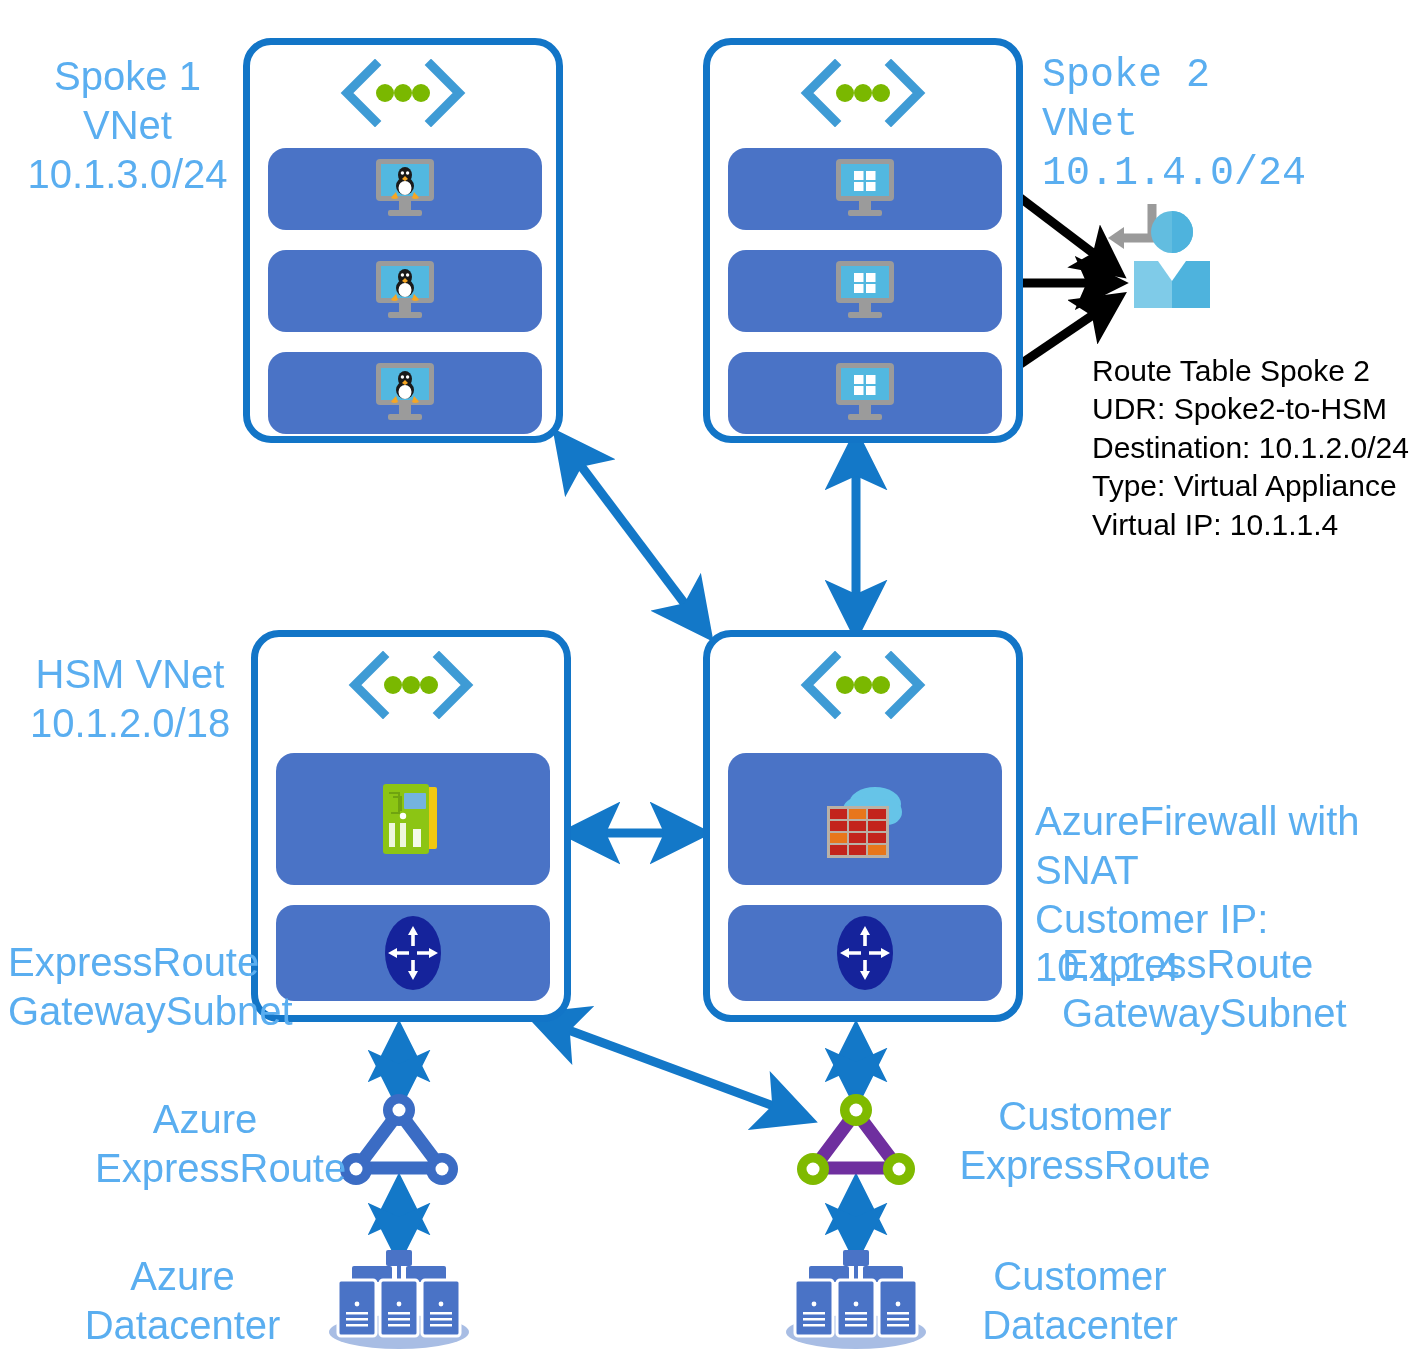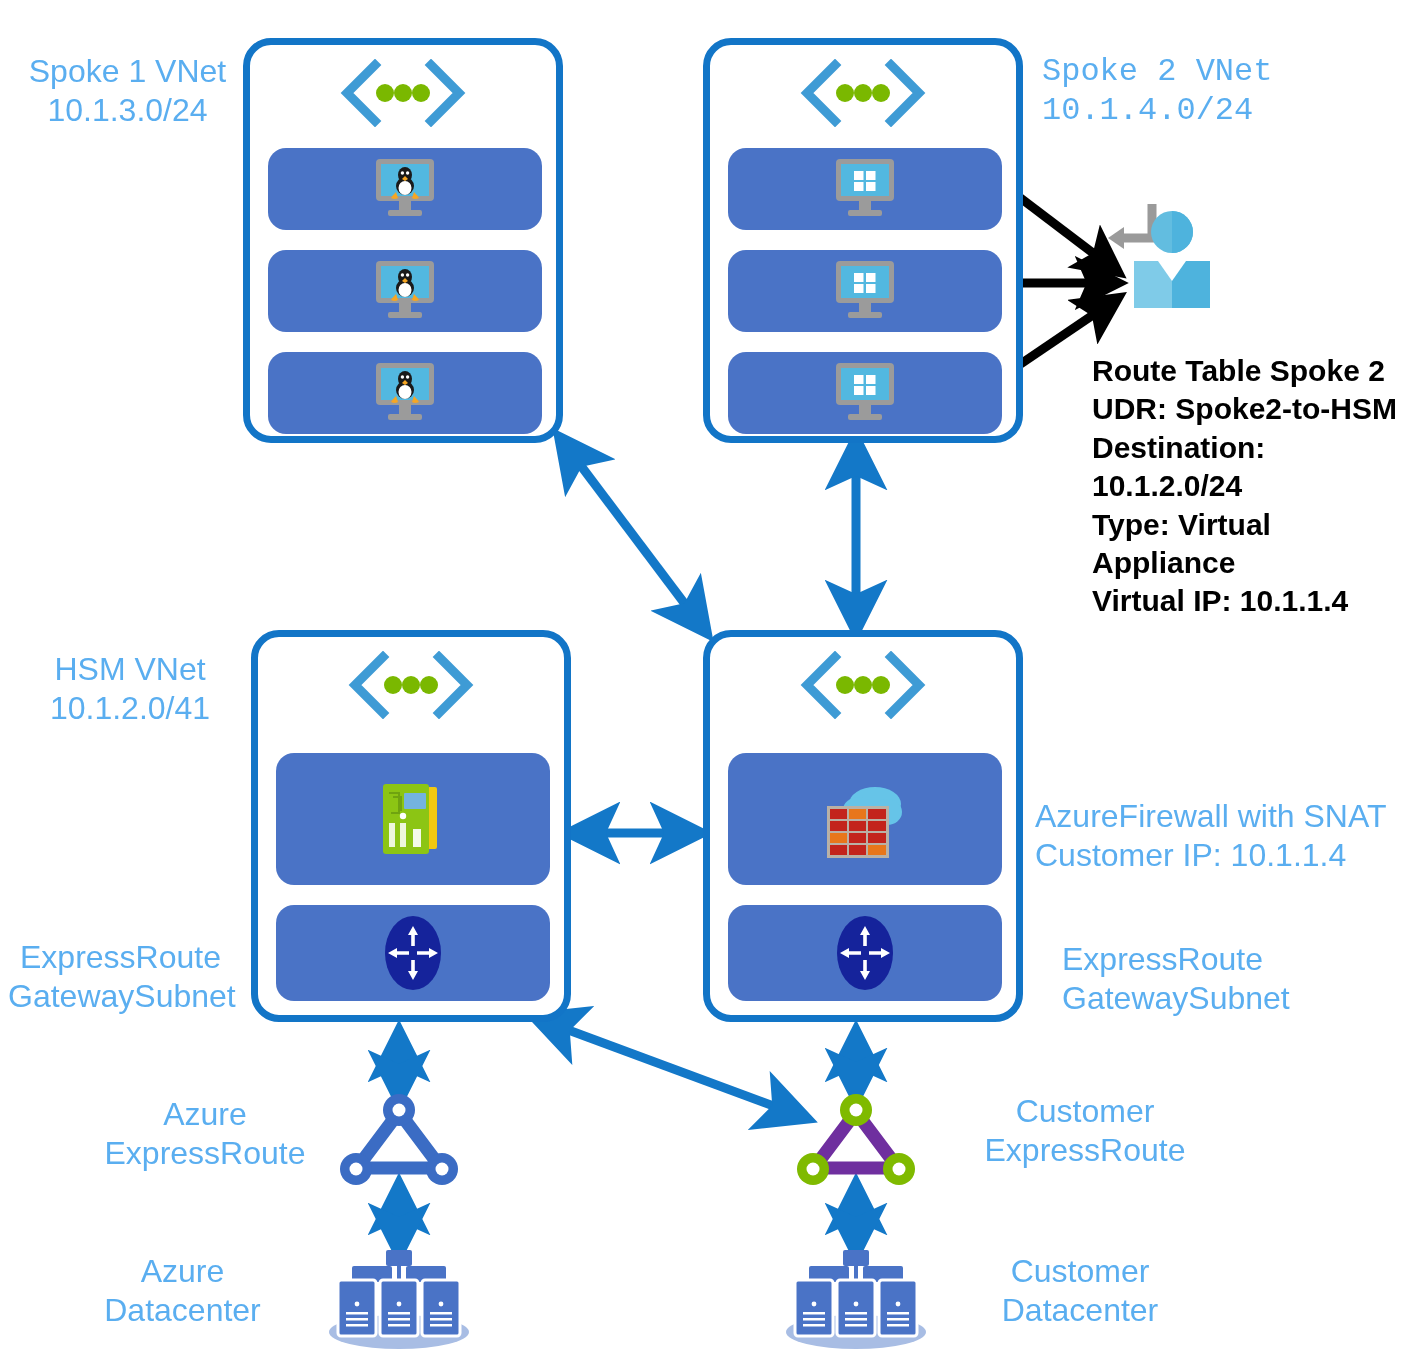--- a/index.html
+++ b/index.html
@@ -51,30 +51,30 @@
   .subnet-ico {
     position: absolute;
     left: 50%;
     top: 50%;
     transform: translate(-50%, -50%);
   }
   
   .lbl {
     position: absolute;
     color: #5aaef0;
-    font-size: 32px;
+    font-size: 40px;
     line-height: 1.22;
     white-space: pre-line;
     font-family: "Liberation Sans", sans-serif;
   }
   .lbl.center { text-align: center; }
   .routebox {
     position: absolute;
     color: #000000;
-    font-weight: bold;
+    font-weight: normal;
     font-size: 30px;
     line-height: 1.28;
     white-space: pre-line;
     font-family: "Liberation Sans", sans-serif;
   }
   .nodeimg { position: absolute; }
 </style>
 </head>
 <body>
 
@@ -274,21 +274,21 @@
         <ellipse cx="38" cy="41" rx="28" ry="37" fill="#15239b"></ellipse>
         <path d="M38,14 L33,23 h3.2 v11 h3.6 v-11 h3.2 Z" fill="#ffffff"></path>
         <path d="M38,68 L33,59 h3.2 v-11 h3.6 v11 h3.2 Z" fill="#ffffff"></path>
         <path d="M13,41 L22,36 v3.2 h12 v3.6 h-12 v3.2 Z" fill="#ffffff"></path>
         <path d="M63,41 L54,36 v3.2 h-12 v3.6 h12 v3.2 Z" fill="#ffffff"></path>
       </svg>
     </div>
   </div>
 
   <div class="lbl center" style="left:30px; top:650px; width:200px;">HSM VNet
-10.1.2.0/41</div>
+10.1.2.0/18</div>
   <div class="lbl center" style="left:8px; top:938px; width:225px;">ExpressRoute
 GatewaySubnet</div>
 
   <div class="vnet" style="left:703px; top:630px; width:320px; height:392px;">
     <svg class="vnet-icon" viewBox="0 0 140 68">
       <path d="M42,6 L14,34 L42,62" fill="none" stroke="#3e9bd5" stroke-width="9" stroke-linecap="square"></path>
       <path d="M98,6 L126,34 L98,62" fill="none" stroke="#3e9bd5" stroke-width="9" stroke-linecap="square"></path>
       <circle cx="52" cy="34" r="9" fill="#7ab800"></circle>
       <circle cx="70" cy="34" r="9" fill="#7ab800"></circle>
       <circle cx="88" cy="34" r="9" fill="#7ab800"></circle>

